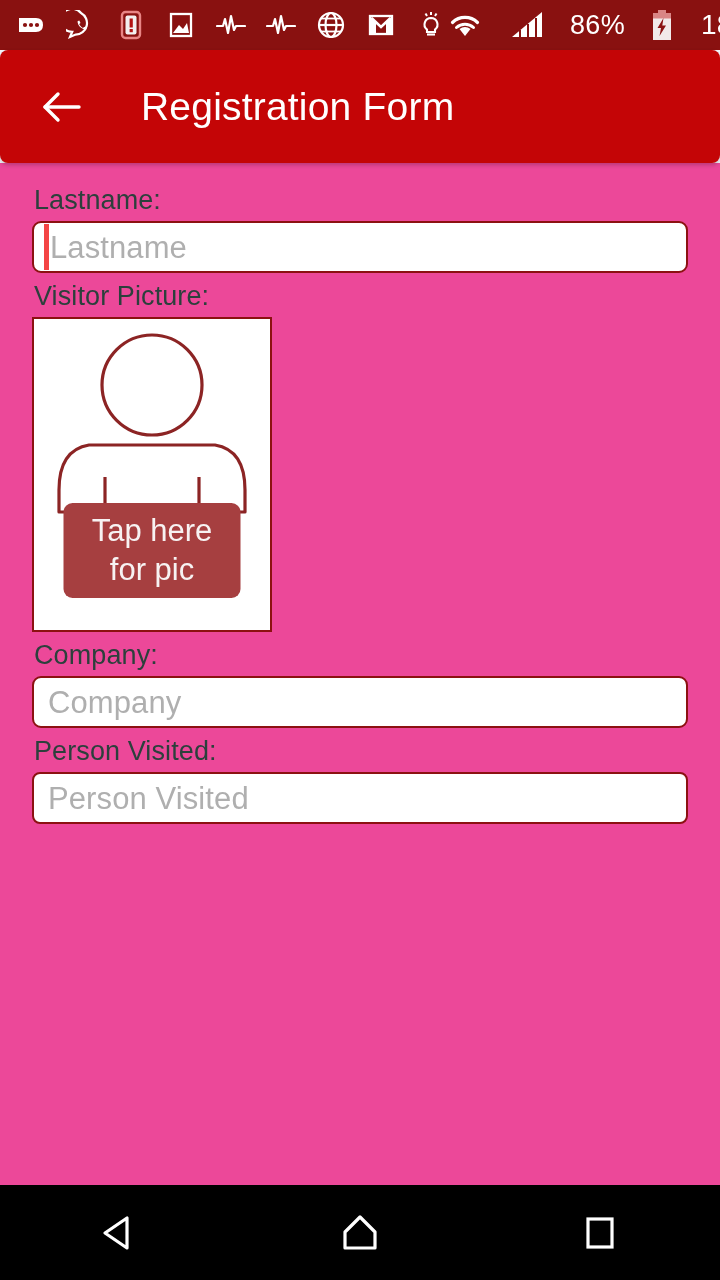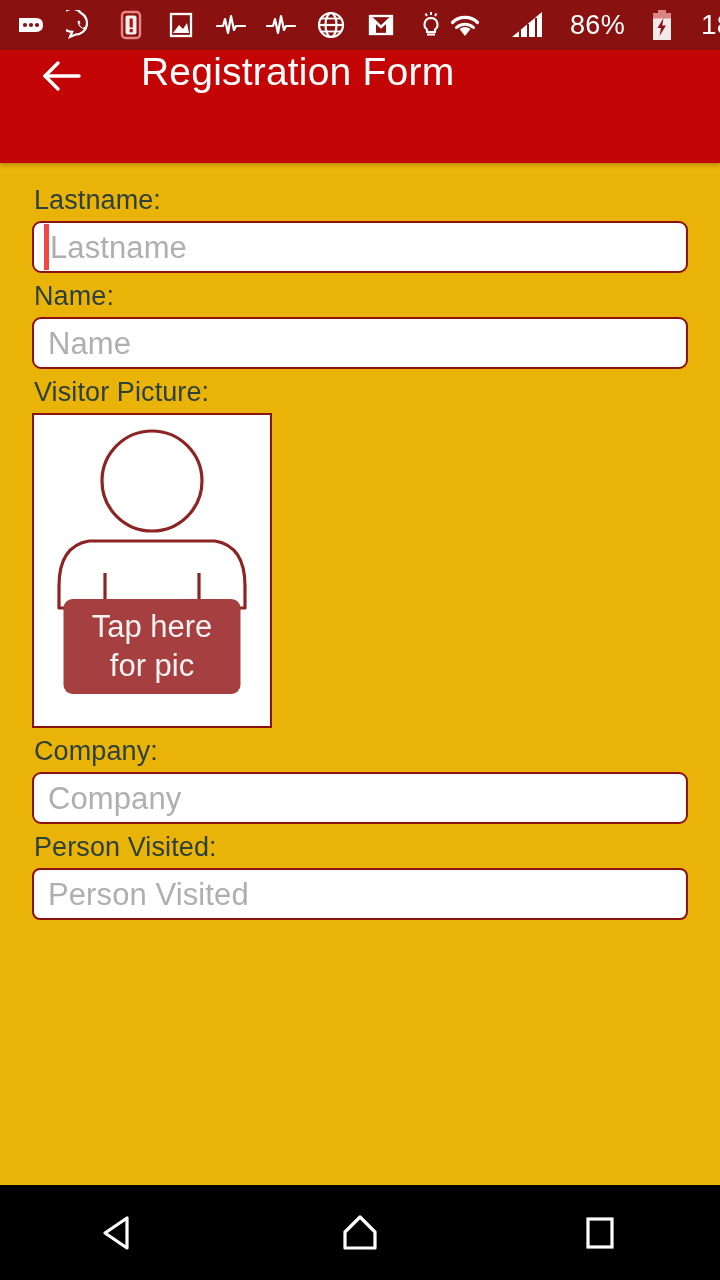--- a/index.html
+++ b/index.html
@@ -31,45 +31,45 @@
   #battery-text, #clock-text {
     color:#FFFFFF; font-size:27px; font-weight:400;
     letter-spacing:0.3px; line-height:1; white-space:nowrap;
   }
   #clock-text { font-size:28px; margin-left:2px; }
 
   
   #app-bar {
     height:113px;
     background:#C40506;
-    display:flex; 
+    display:flex; align-items:center;
     padding-left:36px;
     flex:0 0 auto;
     box-shadow:0 2px 4px rgba(0,0,0,0.22);
-    position:relative; z-index:5;
+    position:relative; z-index:5;border-radius:8px;
   }
   #back-button {
     width:52px; height:52px;
     display:flex; align-items:center; justify-content:center;
     cursor:pointer; flex:0 0 auto;
   }
   #back-button svg { width:46px; height:46px; display:block; }
   #app-title {
     color:#FFFFFF;
     font-size:39px;
     font-weight:400;
     margin-left:53px;
     letter-spacing:0.2px;
     white-space:nowrap;
   }
 
   
   #form-scroll {
     flex:1 1 auto;
-    background:#eab308;
+    background:#ec4899;
     padding:18px 32px 0 32px;
     overflow:hidden;
     position:relative;
   }
   .field-block { margin-bottom:4px; }
   .field-label {
     color:#2C403C;
     font-size:27px;
     font-weight:400;
     line-height:1.0;
@@ -282,26 +282,20 @@
   <div id="form-scroll">
 
     <div class="field-block">
       <div class="field-label">Lastname:</div>
       <div class="text-input">
         <span class="caret"></span>
         <span class="placeholder">Lastname</span>
       </div>
     </div>
 
-    <div class="field-block">
-      <div class="field-label">Name:</div>
-      <div class="text-input" style="padding-left:14px;">
-        <span class="placeholder">Name</span>
-      </div>
-    </div>
 
     <div id="picture-block">
       <div class="field-label">Visitor Picture:</div>
       <div id="picture-frame">
         <svg id="avatar-svg" viewBox="0 0 230 190">
           <circle cx="115" cy="60" r="50" fill="none" stroke="#8C2424" stroke-width="3.2"></circle>
           <path d="M22 187 L22 165 Q22 125 52 120 L178 120 Q208 125 208 165 L208 187 Z" fill="none" stroke="#8C2424" stroke-width="3.2" stroke-linejoin="round"></path>
           <line x1="68" y1="187" x2="68" y2="152" stroke="#8C2424" stroke-width="3.2"></line>
           <line x1="162" y1="187" x2="162" y2="152" stroke="#8C2424" stroke-width="3.2"></line>
         </svg>

